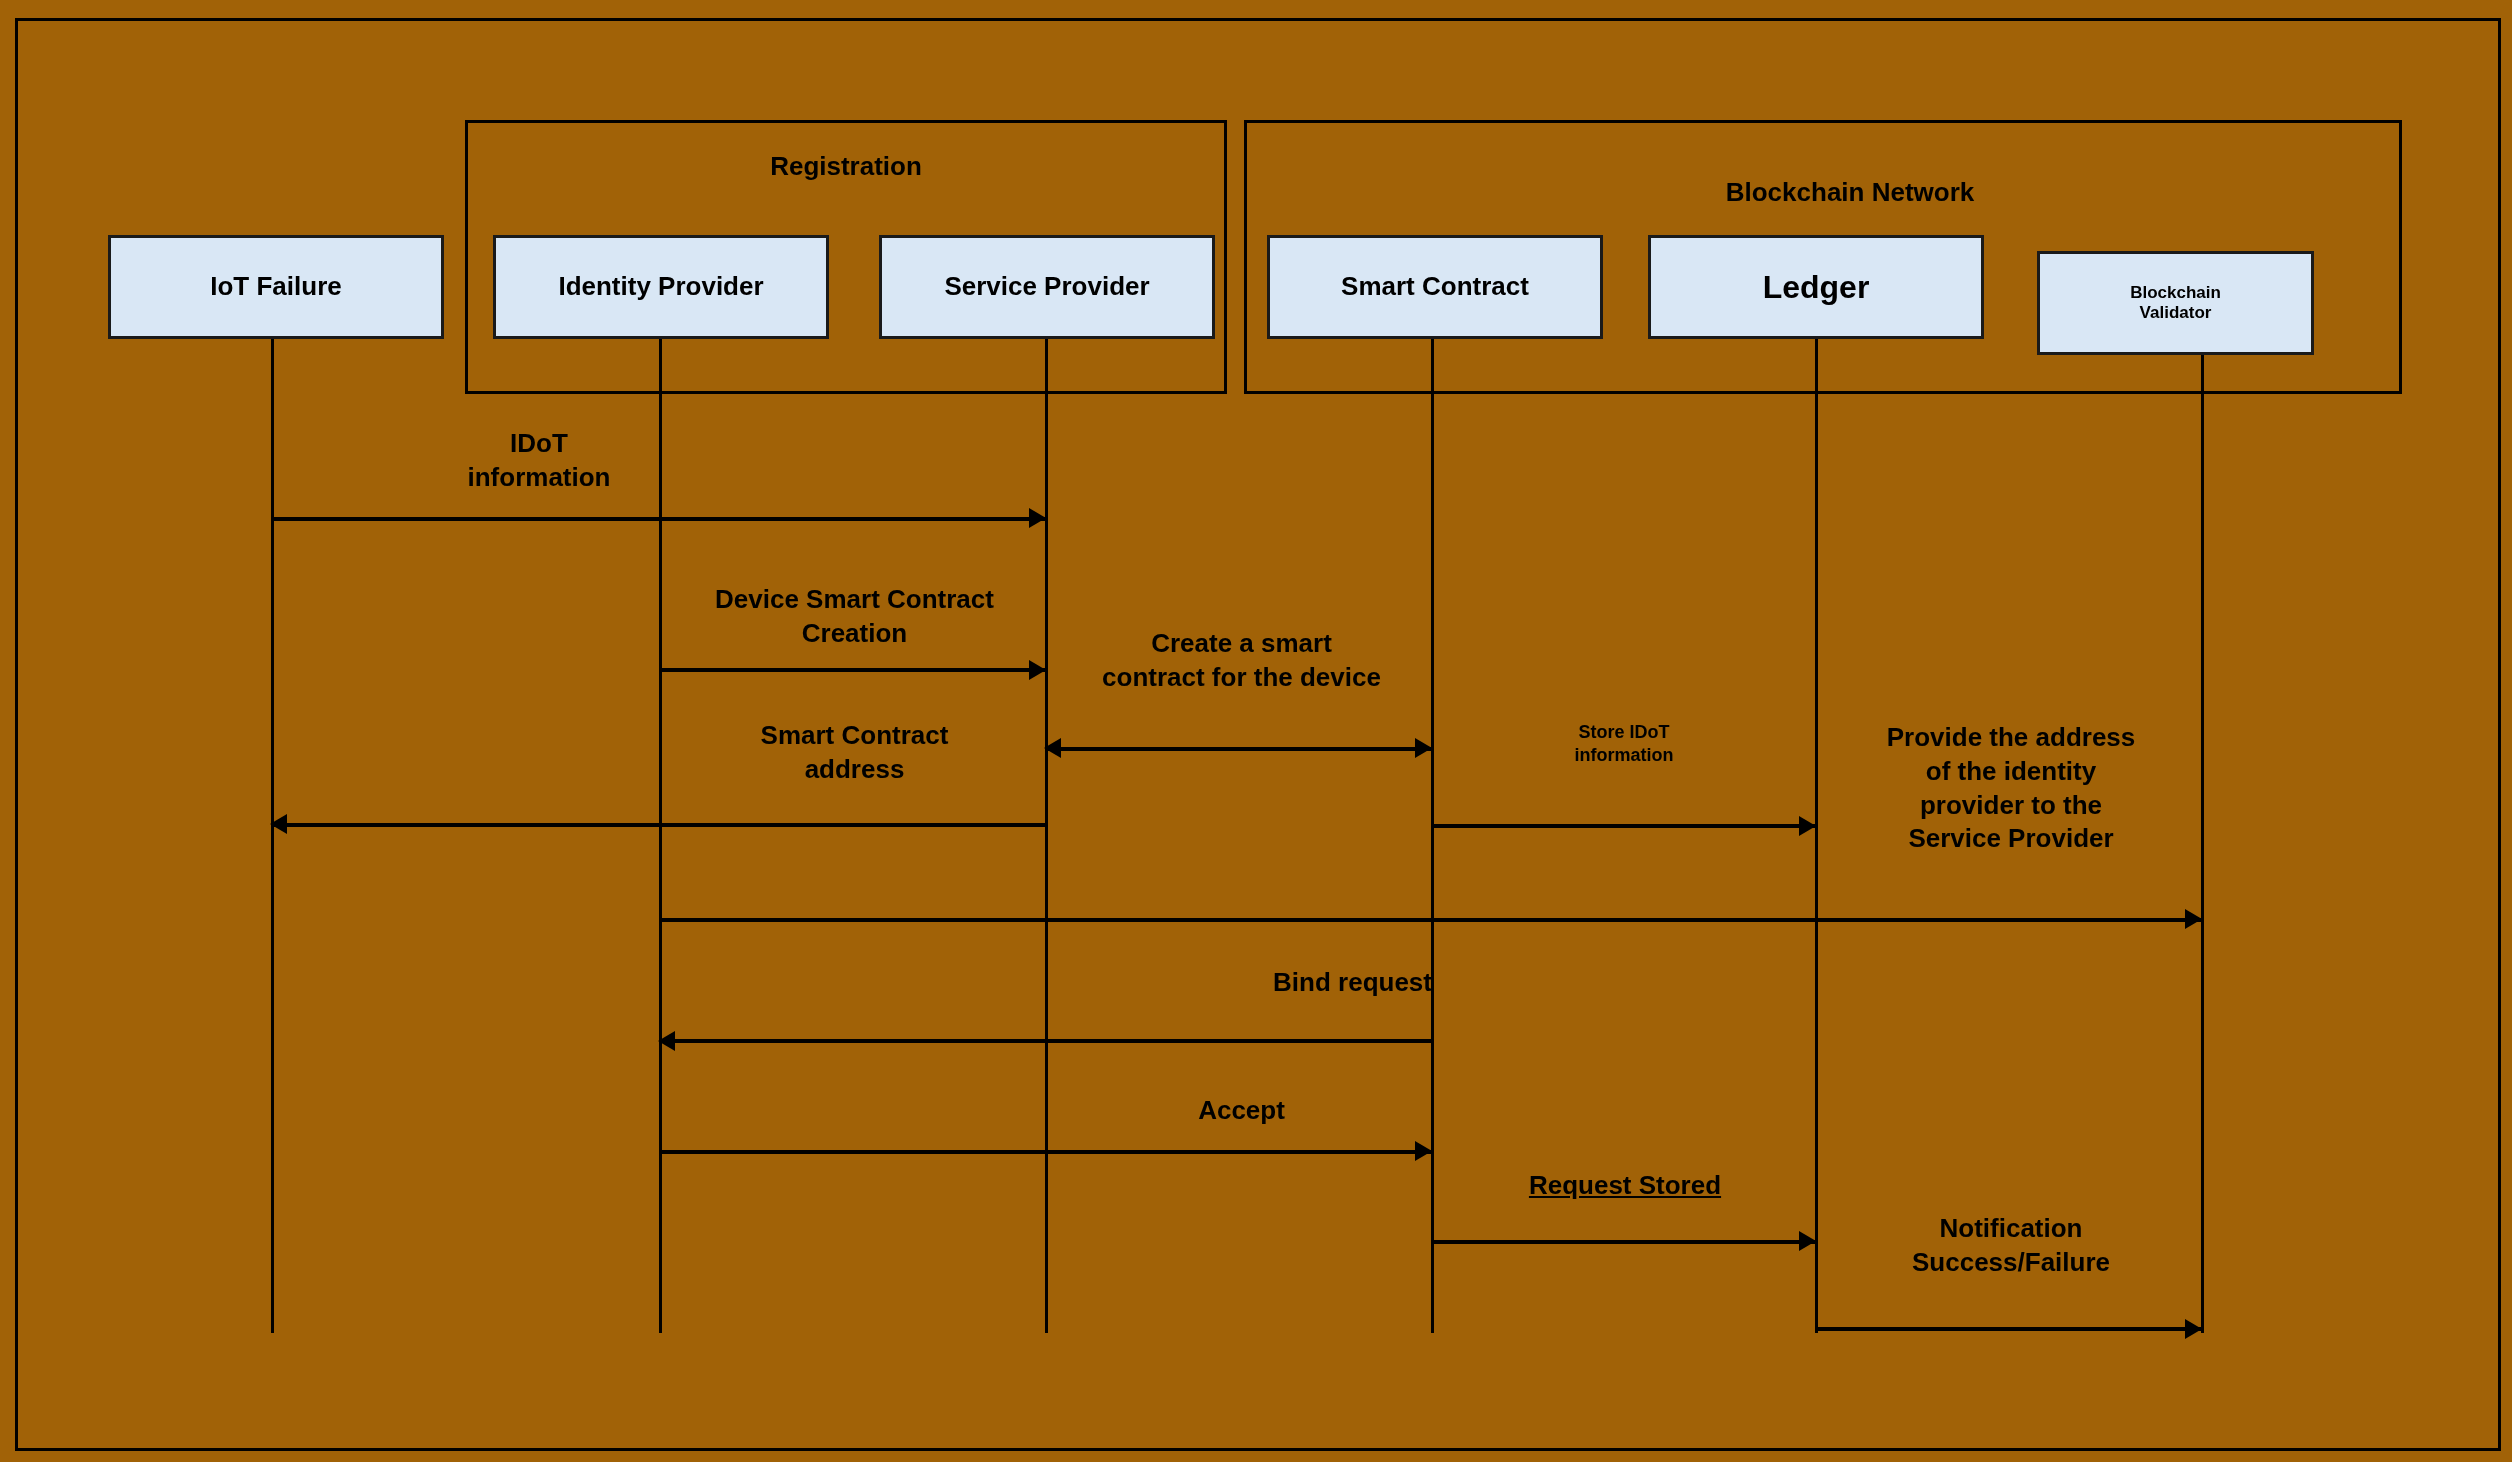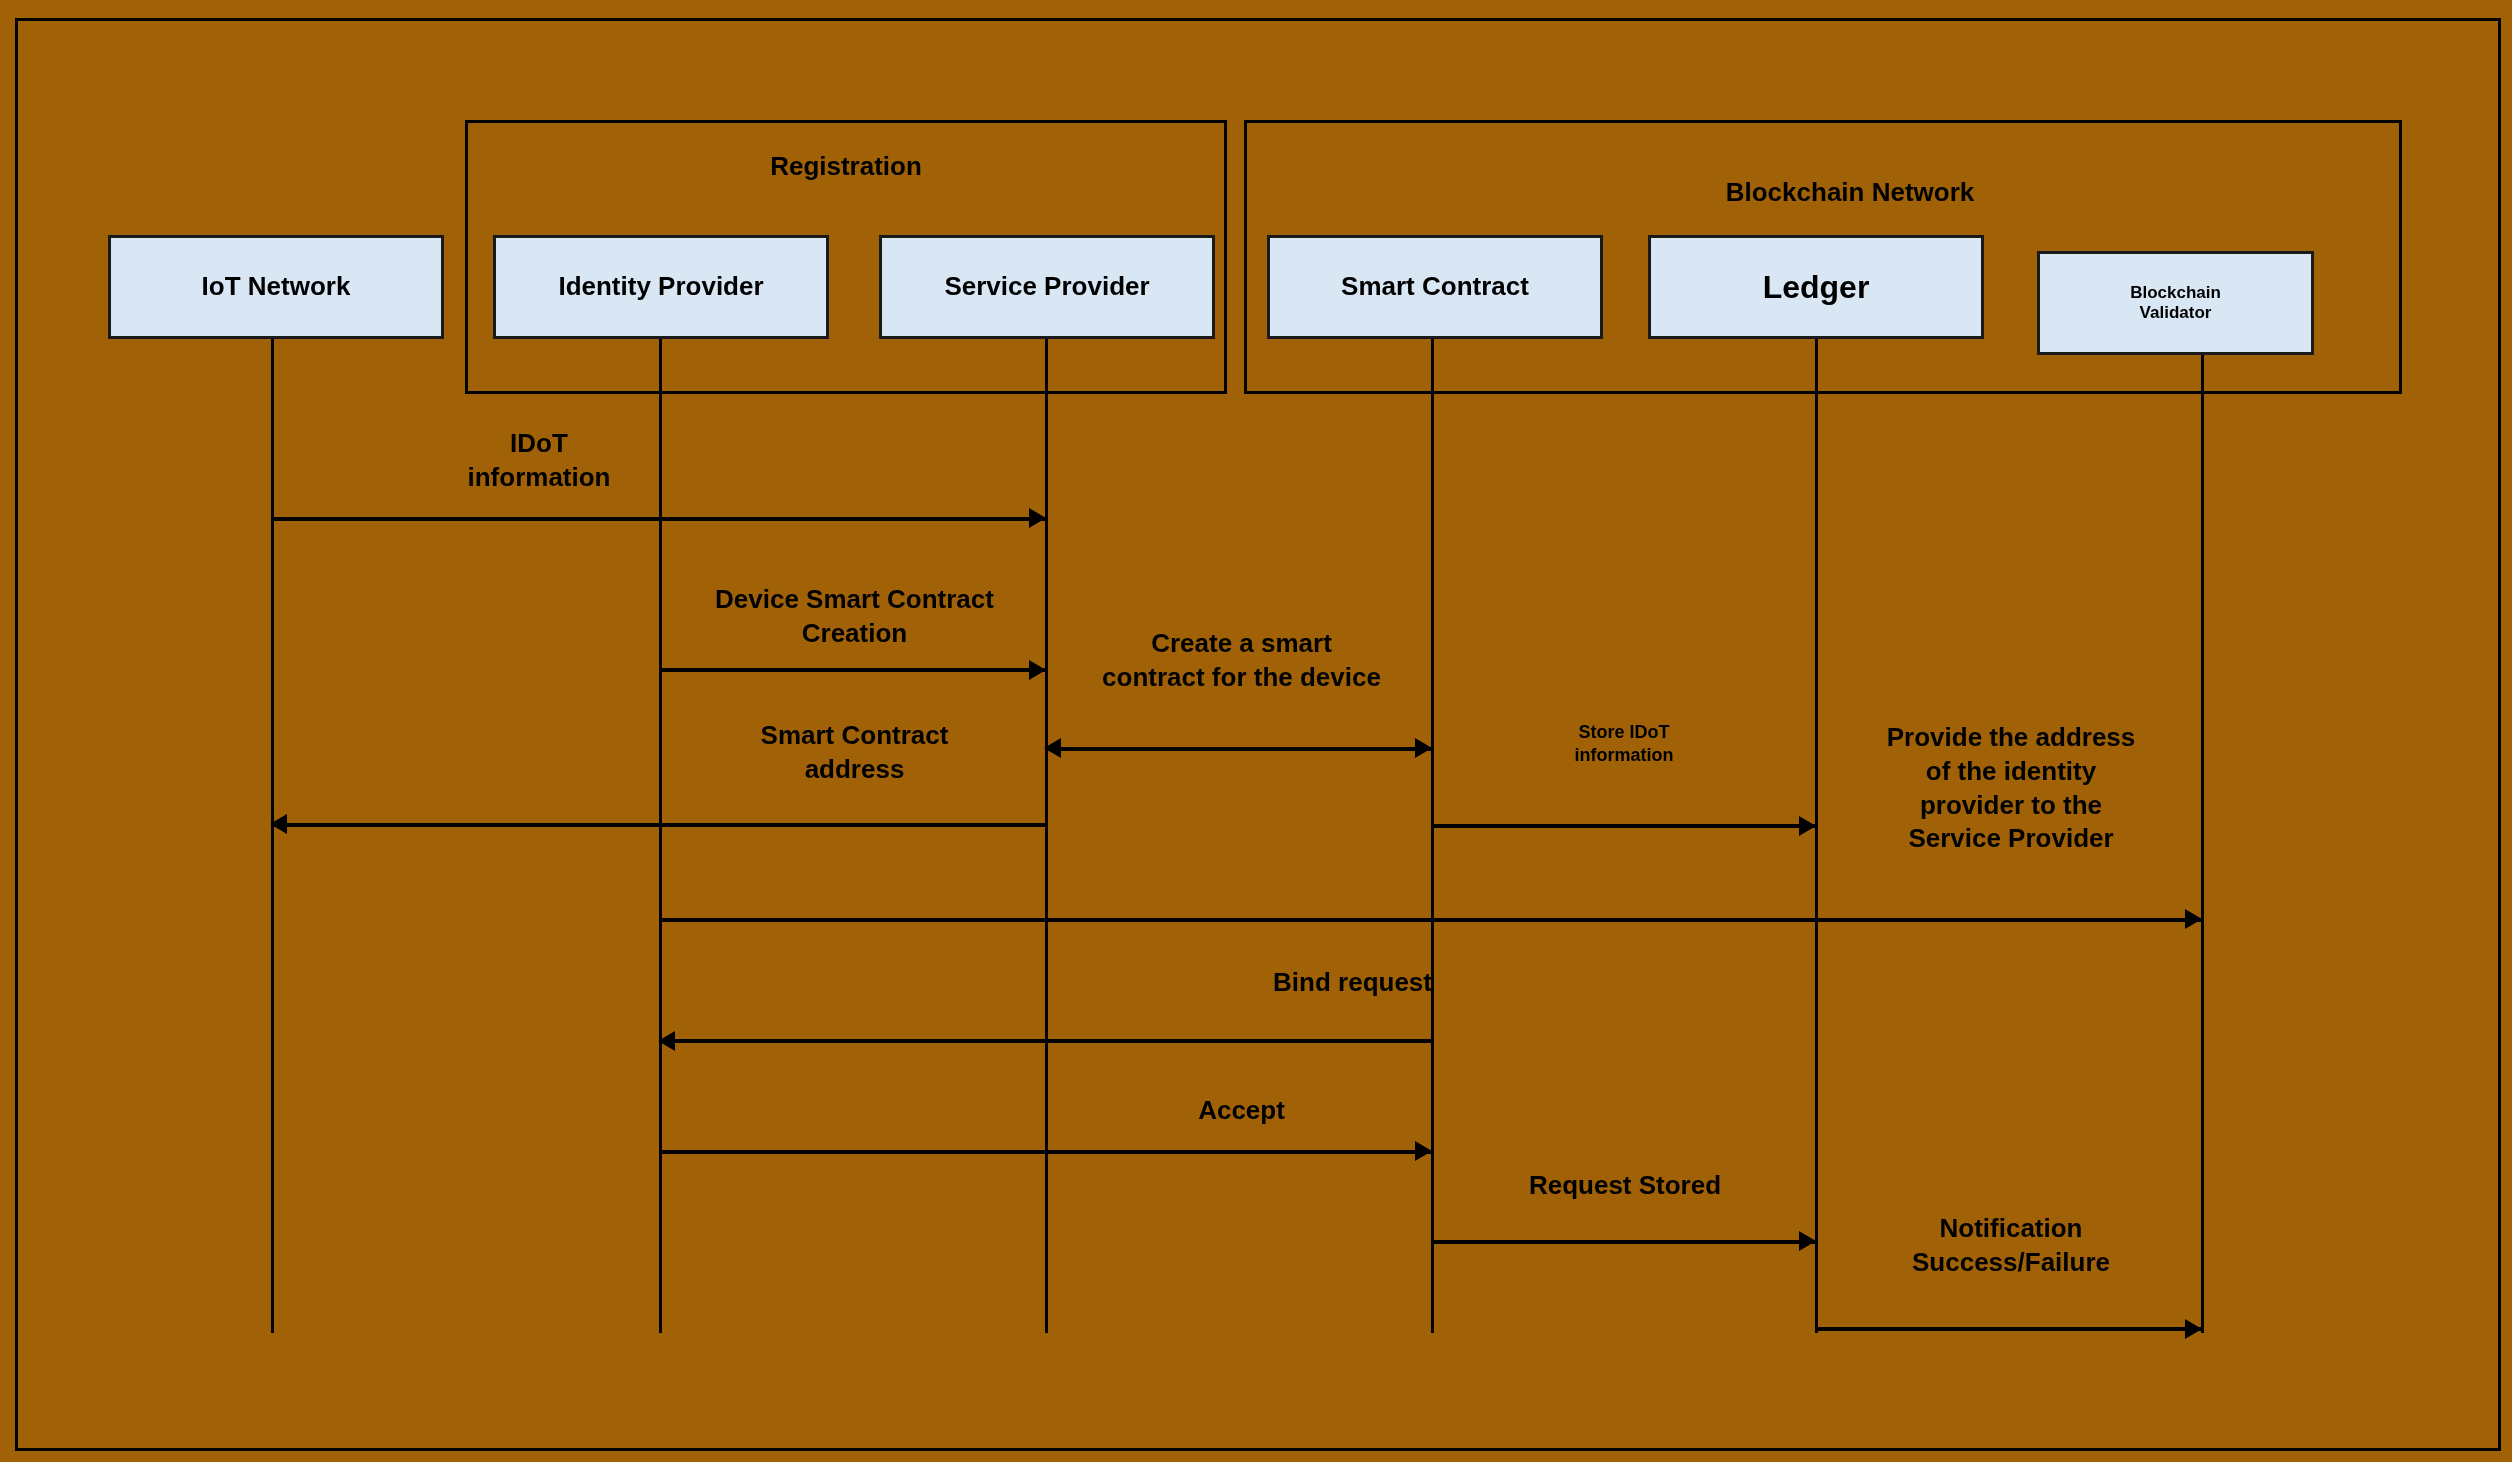--- a/index.html
+++ b/index.html
@@ -24,21 +24,21 @@
 
 <div id="canvas">
   <div class="frame" style="left:14.5px;top:18px;width:2486px;height:1433px;"></div>
   <div id="layer">
       <div class="group-box" style="left:465px;top:120px;width:762px;height:274px;"></div>
       <div class="group-label" style="left:465px;top:151px;width:762px;font-size:26px;">Registration</div>
       <div class="group-box" style="left:1244px;top:120px;width:1158px;height:274px;"></div>
       <div class="group-label" style="left:1244px;top:177px;width:1158px;font-size:26px;padding-left:27px;">Blockchain Network</div>
       <div class="lifeline" style="left:271px;top:338px;height:995px;"></div>
       <div class="actor" style="left:108px;top:235px;width:336px;height:104px;font-size:26px;">
-        <span>IoT Network</span>
+        <span>IoT Failure</span>
       </div>
       <div class="lifeline" style="left:659px;top:338px;height:995px;"></div>
       <div class="actor" style="left:493px;top:235px;width:336px;height:104px;font-size:26px;">
         <span>Identity Provider</span>
       </div>
       <div class="lifeline" style="left:1045px;top:338px;height:995px;"></div>
       <div class="actor" style="left:879px;top:235px;width:336px;height:104px;font-size:26px;">
         <span>Service Provider</span>
       </div>
       <div class="lifeline" style="left:1431px;top:338px;height:995px;"></div>
@@ -73,19 +73,19 @@
       <div class="arrow-r" style="left:2185px;top:909px;"></div>
       <div class="msg-label" style="left:1821px;top:721px;width:380px;font-size:26px;">Provide the address<br>of the identity<br>provider to the<br>Service Provider</div>
       <div class="msg-line" style="left:659px;top:1039px;width:772px;"></div>
       <div class="arrow-l" style="left:658px;top:1031px;"></div>
       <div class="msg-label" style="left:1051px;top:966px;width:381px;font-size:26px;text-align:right;">Bind request</div>
       <div class="msg-line" style="left:659px;top:1150px;width:772px;"></div>
       <div class="arrow-r" style="left:1415px;top:1141px;"></div>
       <div class="msg-label" style="left:1051px;top:1094px;width:381px;font-size:26px;">Accept</div>
       <div class="msg-line" style="left:1431px;top:1240px;width:384px;"></div>
       <div class="arrow-r" style="left:1799px;top:1231px;"></div>
-      <div class="msg-label" style="left:1435px;top:1169px;width:380px;font-size:26px;">Request Stored</div>
+      <div class="msg-label" style="left:1435px;top:1169px;width:380px;font-size:26px;text-decoration:underline;">Request Stored</div>
       <div class="msg-line" style="left:1815px;top:1327px;width:386px;"></div>
       <div class="arrow-r" style="left:2185px;top:1319px;"></div>
       <div class="msg-label" style="left:1821px;top:1212px;width:380px;font-size:26px;">Notification<br>Success/Failure</div>
     </div>
 </div>
 
 
 </body></html>

